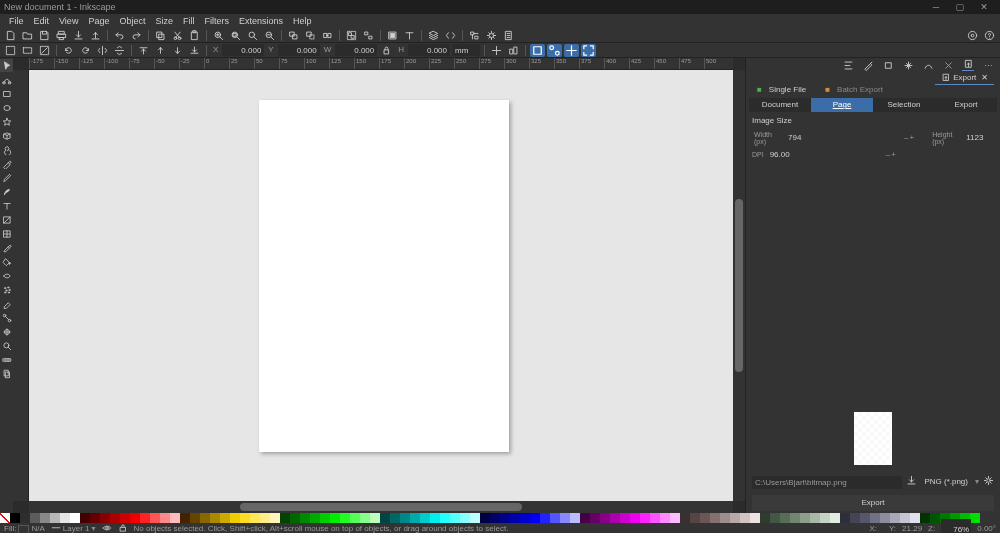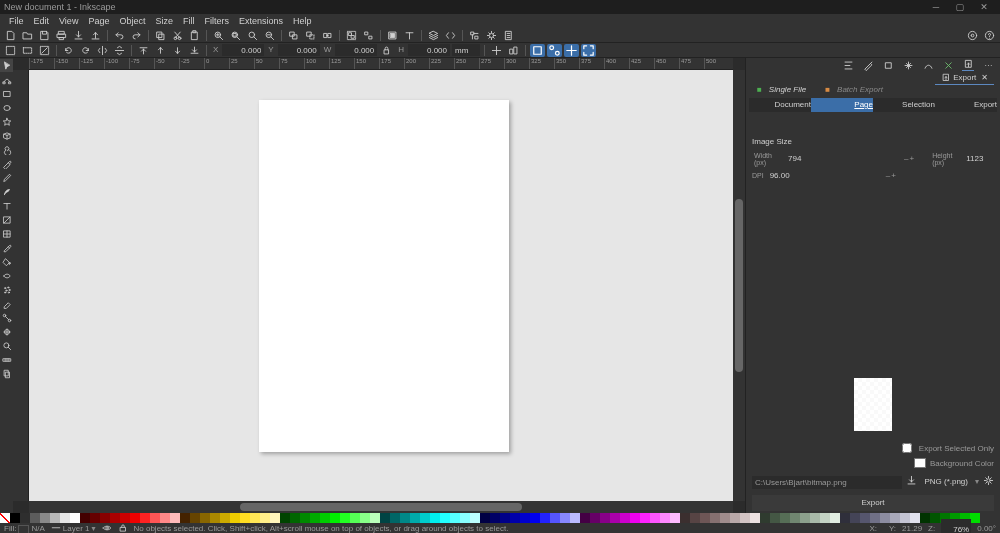--- a/index.html
+++ b/index.html
@@ -58,27 +58,27 @@
   
   .rpanel{width:255px;background:var(--bg1);display:flex;flex-direction:column;border-left:1px solid #222;}
   .dock-icons{height:14px;display:flex;justify-content:flex-end;gap:8px;padding:0 6px;align-items:center;}
   .dock-icons .di{width:12px;height:12px;display:flex;align-items:center;justify-content:center;cursor:pointer;font-size:10px;}
   .dock-icons .di.active{border-bottom:1px solid var(--accent2);}
   .dock-icons .di svg{width:11px;height:11px;}
   .dock-tab-active{height:13px;display:flex;justify-content:flex-end;padding:0 6px;align-items:center;font-size:8px;}
   .dock-tab-active .tab{padding:0 6px;height:13px;display:flex;align-items:center;gap:2px;border-bottom:1px solid var(--accent2);}
 
   .export-mode{height:12px;display:flex;padding:0 4px;font-size:8px;}
-  .export-mode span{padding:0 6px;cursor:pointer;font-style:italic;}
+  .export-mode span{padding:0 6px;cursor:pointer;}
   .export-mode .mark-g{color:var(--green);padding:0 1px;}
   .export-mode .mark-o{color:var(--orange);padding:0 1px;}
   .export-tabs{height:14px;display:flex;margin:1px 3px;font-size:8px;}
-  .export-tabs span{flex:1;text-align:right;padding:2px 0;background:var(--bg0);cursor:pointer;}
+  .export-tabs span{flex:1;text-align:center;padding:2px 0;background:var(--bg0);cursor:pointer;}
   .export-tabs span.active{background:var(--accent);color:#fff;text-decoration:underline;}
-  .export-section{padding:3px 6px;font-size:8px;margin-top:21px;}
+  .export-section{padding:3px 6px;font-size:8px;}
   .export-section .lbl{color:var(--txt);font-size:8px;}
   .export-row{display:flex;align-items:center;gap:4px;padding:2px 6px;font-size:8px;}
   .export-row .rowlbl{width:28px;color:var(--txtmuted);font-size:7px;line-height:1.05;}
   .export-row .rowval{flex:1;background:transparent;border:none;color:var(--txt);font-size:8px;}
   .export-row .stepper{display:flex;gap:1px;color:var(--txtmuted);font-size:8px;}
   .export-spacer{flex:1;}
   .export-preview{display:flex;justify-content:center;padding:6px 0;}
   .preview-box{width:38px;height:53px;background:#fff;position:relative;}
   .preview-box::before{content:"";position:absolute;inset:0;background:
     repeating-conic-gradient(#f0f0f0 0 90deg,#fff 0 180deg) 0 0/8px 8px;opacity:.4;}
@@ -695,30 +695,20 @@
           <span>+</span>
         </span>
     </div>
 
     <div class="export-spacer"></div>
 
     <div class="export-preview">
         <div class="preview-box"></div>
       </div>
 
-    <div class="export-checks">
-      <label>
-          <input type="checkbox" style="">
-          <span>Export Selected Only</span>
-        </label>
-      <label>
-          <span style="width:12px;height:10px;background:#fff;display:inline-block;border:1px solid #777"></span>
-          <span>Background Color</span>
-        </label>
-    </div>
 
     <div class="export-path">
       <input value="C:\Users\Bjart\bitmap.png" style="">
       <span><svg width="11" height="11" viewBox="0 0 16 16">
             <path d="M8 2v8m0 0l-3-3m3 3l3-3M3 13h10"></path>
           </svg></span>
       <span class="export-format">
           <span class="fmt">PNG (*.png)</span>
           <span style="color:#888">▾</span>
         </span>

